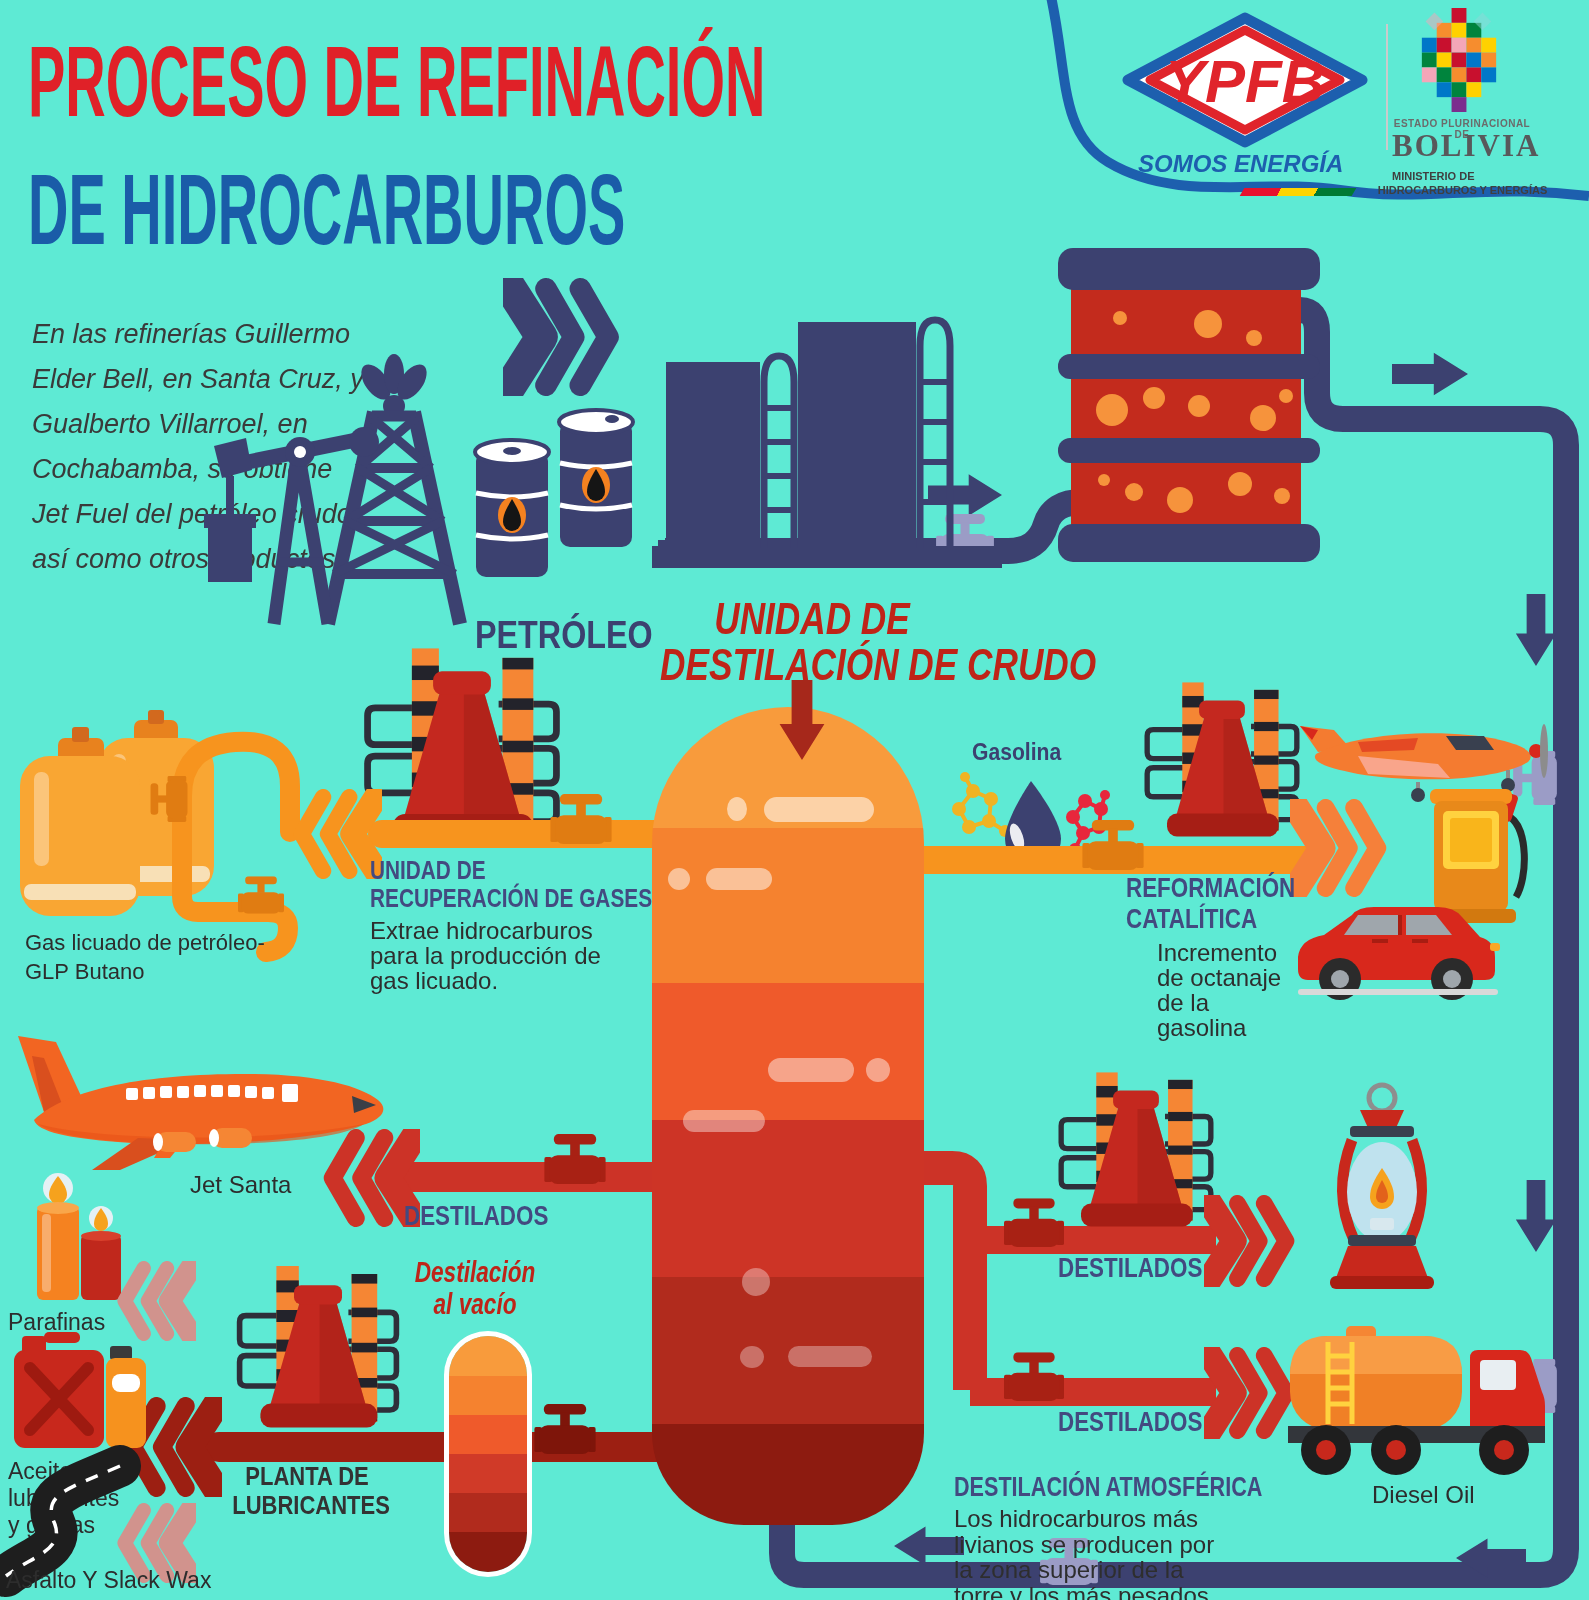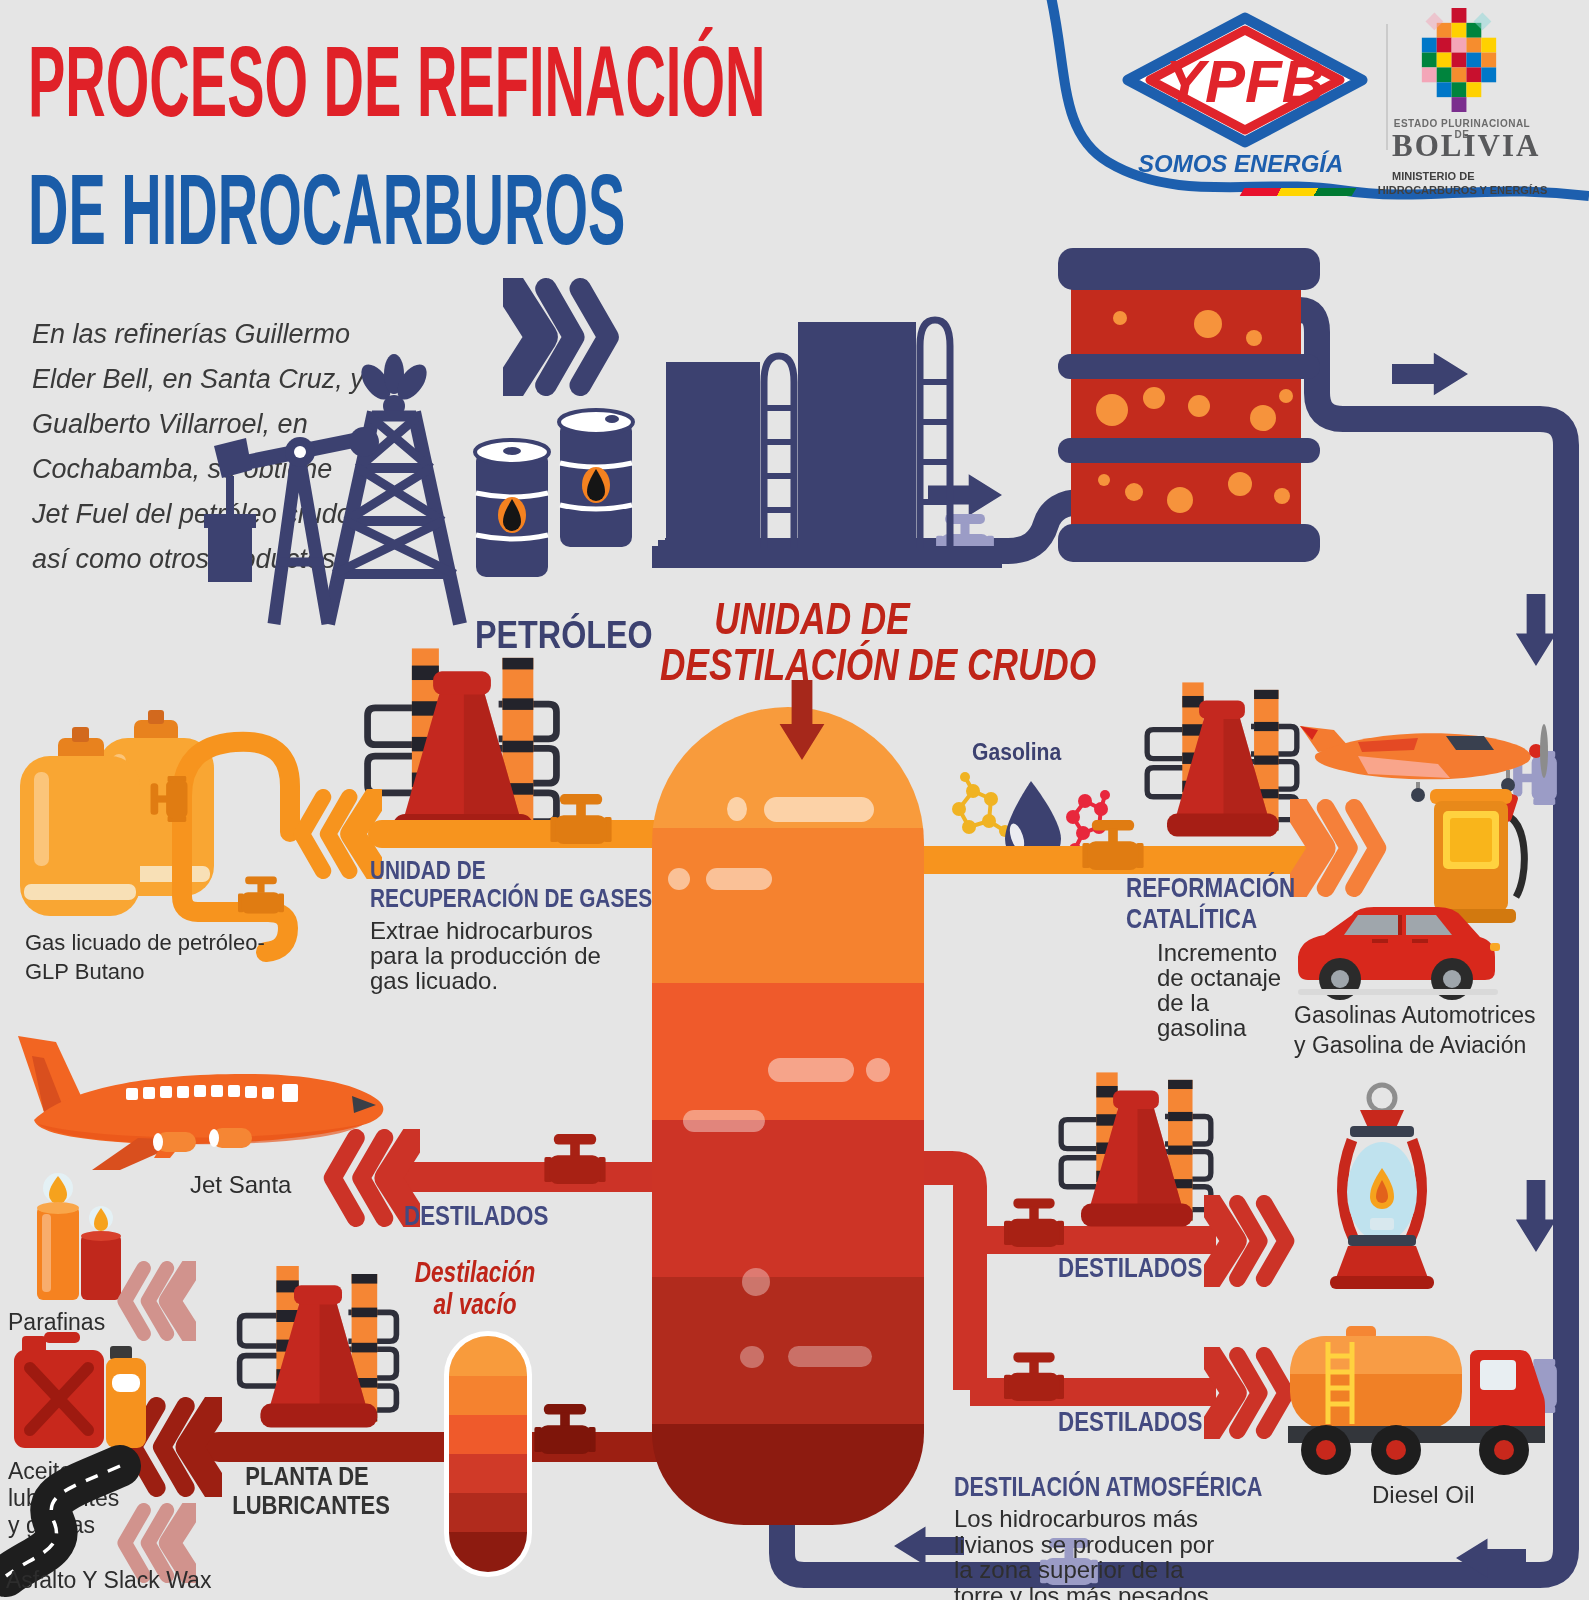--- a/index.html
+++ b/index.html
@@ -1,16 +1,16 @@
 <!DOCTYPE html>
 <html><head>
 <meta charset="utf-8">
 <style>
   html,body{margin:0;padding:0;background:#fff;}
-  #canvas{position:relative;width:1589px;height:1600px;background:#e5e5e5;overflow:hidden;
+  #canvas{position:relative;width:1589px;height:1600px;background:#5eead4;overflow:hidden;
           font-family:"Liberation Sans", sans-serif;}
   .abs{position:absolute;}
   .t-red{color:#E02128;font-weight:800;font-size:100px;line-height:110px;
          transform:scaleX(.56);transform-origin:left top;white-space:nowrap;letter-spacing:0;}
   .t-blue{color:#1A5CA8;}
   .intro{font-style:italic;font-size:27px;line-height:45px;color:#3A3A3A;}
   .navyhead{color:#434A80;font-weight:800;transform:scaleX(.8);transform-origin:left top;white-space:nowrap;}
   .redhead{color:#BF2418;font-weight:900;font-style:italic;transform:scaleX(.8);transform-origin:center top;white-space:nowrap;}
   .cap{color:#2D2D2D;font-size:22px;line-height:29px;}
   .desc{color:#2E2E2E;font-size:24px;line-height:25px;}
@@ -413,21 +413,20 @@
     <path d="M70,20 H112 V40 H56 Z" fill="#9FA6AC"></path>
     <path d="M118,20 H148 L164,40 H118 Z" fill="#9FA6AC"></path>
     <path d="M112,20 V40 M84,46 h16 M124,46 h16" stroke="#A81D12" stroke-width="4"></path>
     <rect x="202" y="48" width="10" height="8" rx="3" fill="#F9A825"></rect>
     <circle cx="52" cy="84" r="21" fill="#2B2B2B"></circle>
       <circle cx="52" cy="84" r="9" fill="#9FA6AC"></circle>
     <circle cx="164" cy="84" r="21" fill="#2B2B2B"></circle>
       <circle cx="164" cy="84" r="9" fill="#9FA6AC"></circle>
     <rect x="10" y="94" width="200" height="6" rx="3" fill="#D9D9D9"></rect>
   </svg>
-  <div class="abs cap" style="left:1294px;top:1000px;width:250px;font-size:23px;line-height:30px;">Gasolinas Automotrices y Gasolina de Aviación</div>
 
   <svg class="abs" style="left:8px;top:1012px" width="392" height="158" viewBox="0 0 392 158">
     <polygon points="36,100 10,24 48,30 74,86" fill="#F26522"></polygon>
     <polygon points="36,100 24,44 36,46 54,92" fill="#D94F1E"></polygon>
     <path d="M26,108 C60,76 140,62 236,62 C310,62 352,74 370,88 C380,96 376,106 358,112 C300,130 180,136 110,130 C60,126 30,120 26,108 Z" fill="#F26522"></path>
     <path d="M30,112 C90,128 250,132 356,112 C340,122 300,130 220,132 C120,134 50,126 30,112 Z" fill="#E85318" opacity=".65"></path>
     <g fill="#fff">
       <rect x="118" y="76" width="12" height="12" rx="2"></rect>
         <rect x="135" y="75" width="12" height="12" rx="2"></rect>
         <rect x="152" y="74" width="12" height="12" rx="2"></rect>

